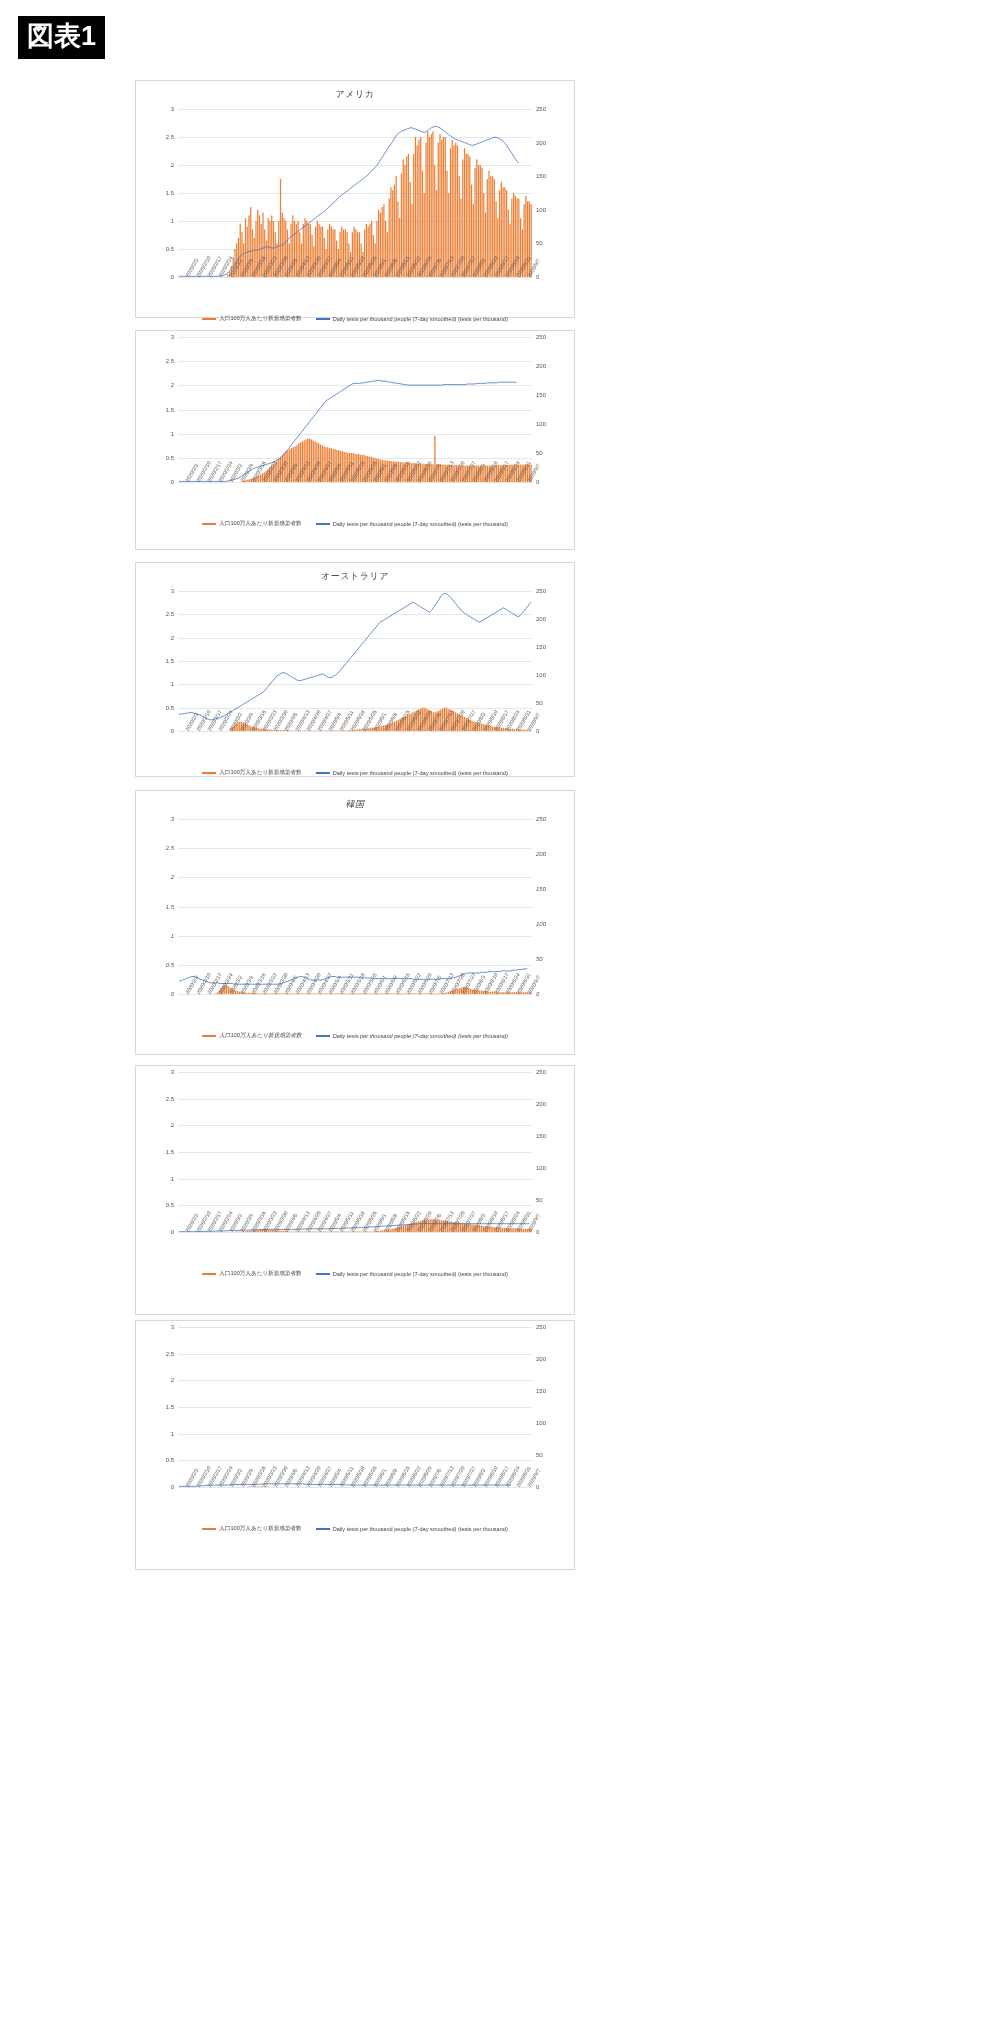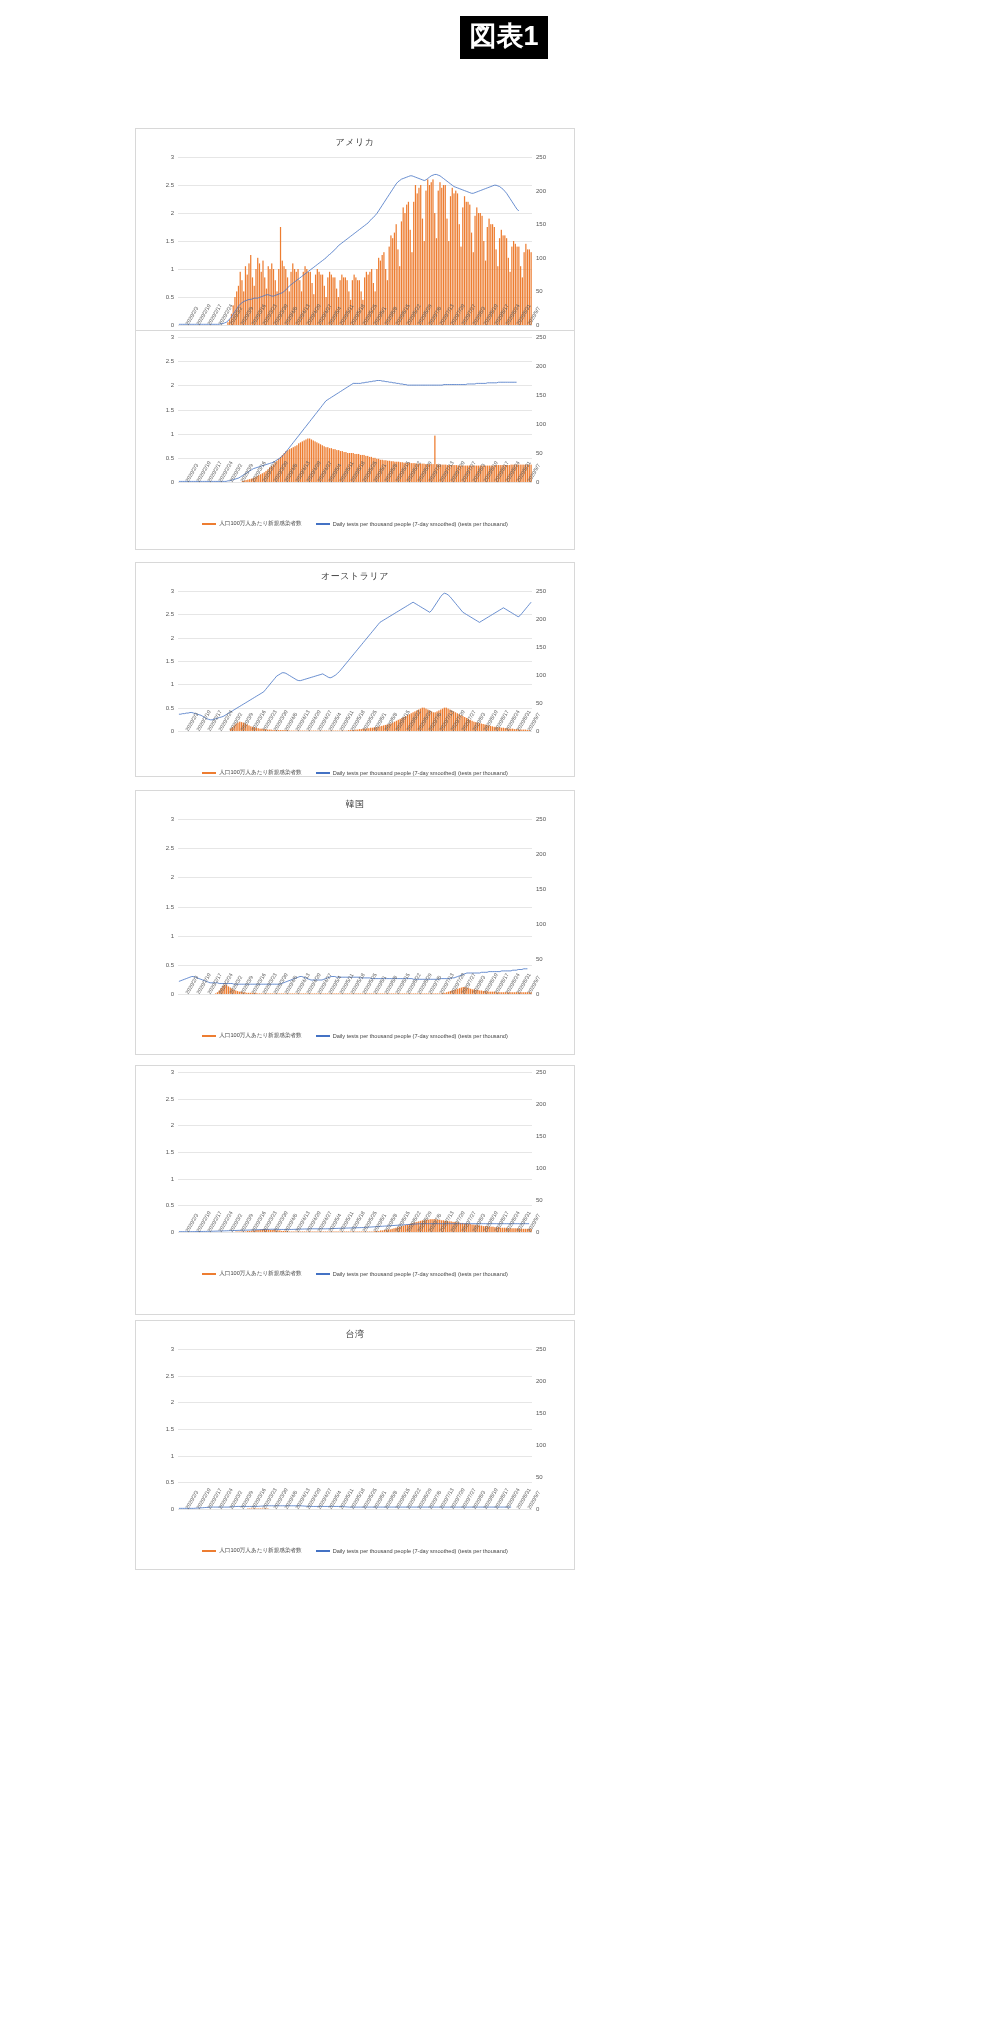--- a/index.html
+++ b/index.html
@@ -9,21 +9,20 @@
     color:#000;
     overflow:hidden;
   }
   .page{position:relative;width:1000px;height:2020px;}
 
   
   .title-row{
     display:flex;align-items:center;
     padding:16px 10px 6px 18px;
     white-space:nowrap;
-    flex-direction:column;
   }
   .title-badge{
     background:#000;color:#fff;
     font-weight:bold;
     font-size:27px;
     line-height:1;
     padding:7px 9px 9px 9px;
     letter-spacing:0px;
   }
   .title-text{
@@ -101,21 +100,21 @@
 </head>
 <body>
 
 <div class="page">
 
   <div class="title-row">
     <span class="title-badge">図表1</span>
   </div>
 
   <div id="charts">
-      <div class="panel" style="top: 80px; height: 238px; margin-top: 48px;">
+      <div class="panel" style="top: 80px; height: 238px;">
         <div class="panel-title">アメリカ</div>
         <div class="plot-wrap" style="height: 208px;">
           <div class="plot" style="height: 168px; bottom: auto;">
             <div class="grid-line" style="top: 100%;"></div>
             <div class="axis-label left" style="top: calc(100% - 3px);">0</div>
             <div class="grid-line" style="top: 83.3333%;"></div>
             <div class="axis-label left" style="top: calc(83.3333% - 3px);">0.5</div>
             <div class="grid-line" style="top: 66.6667%;"></div>
             <div class="axis-label left" style="top: calc(66.6667% - 3px);">1</div>
             <div class="grid-line" style="top: 50%;"></div>
@@ -837,21 +836,21 @@
           <span class="item">
             <i class="swatch"></i>
             <span>人口100万人あたり新規感染者数</span>
           </span>
           <span class="item">
             <i class="swatch blue"></i>
             <span>Daily tests per thousand people  (7-day smoothed) (tests per thousand)</span>
           </span>
         </div>
       </div>
-      <div class="panel" style="top: 790px; height: 265px;">
+      <div class="panel" style="top: 790px; height: 265px; font-style: italic;">
         <div class="panel-title">韓国</div>
         <div class="plot-wrap" style="height: 215px;">
           <div class="plot" style="height: 175px; bottom: auto;">
             <div class="grid-line" style="top: 100%;"></div>
             <div class="axis-label left" style="top: calc(100% - 3px);">0</div>
             <div class="grid-line" style="top: 83.3333%;"></div>
             <div class="axis-label left" style="top: calc(83.3333% - 3px);">0.5</div>
             <div class="grid-line" style="top: 66.6667%;"></div>
             <div class="axis-label left" style="top: calc(66.6667% - 3px);">1</div>
             <div class="grid-line" style="top: 50%;"></div>
@@ -1326,21 +1325,20 @@
             <i class="swatch"></i>
             <span>人口100万人あたり新規感染者数</span>
           </span>
           <span class="item">
             <i class="swatch blue"></i>
             <span>Daily tests per thousand people  (7-day smoothed) (tests per thousand)</span>
           </span>
         </div>
       </div>
       <div class="panel" style="top: 1320px; height: 250px;">
-        <div class="panel-title">台湾</div>
         <div class="plot-wrap" style="height: 200px;">
           <div class="plot" style="height: 160px; bottom: auto;">
             <div class="grid-line" style="top: 100%;"></div>
             <div class="axis-label left" style="top: calc(100% - 3px);">0</div>
             <div class="grid-line" style="top: 83.3333%;"></div>
             <div class="axis-label left" style="top: calc(83.3333% - 3px);">0.5</div>
             <div class="grid-line" style="top: 66.6667%;"></div>
             <div class="axis-label left" style="top: calc(66.6667% - 3px);">1</div>
             <div class="grid-line" style="top: 50%;"></div>
             <div class="axis-label left" style="top: calc(50% - 3px);">1.5</div>

